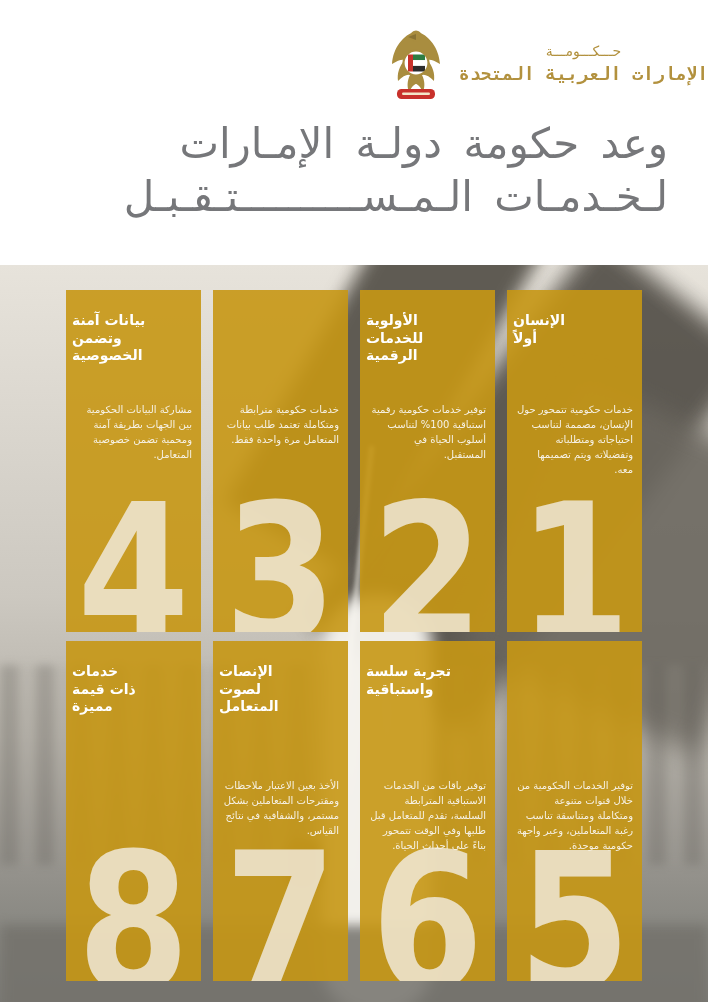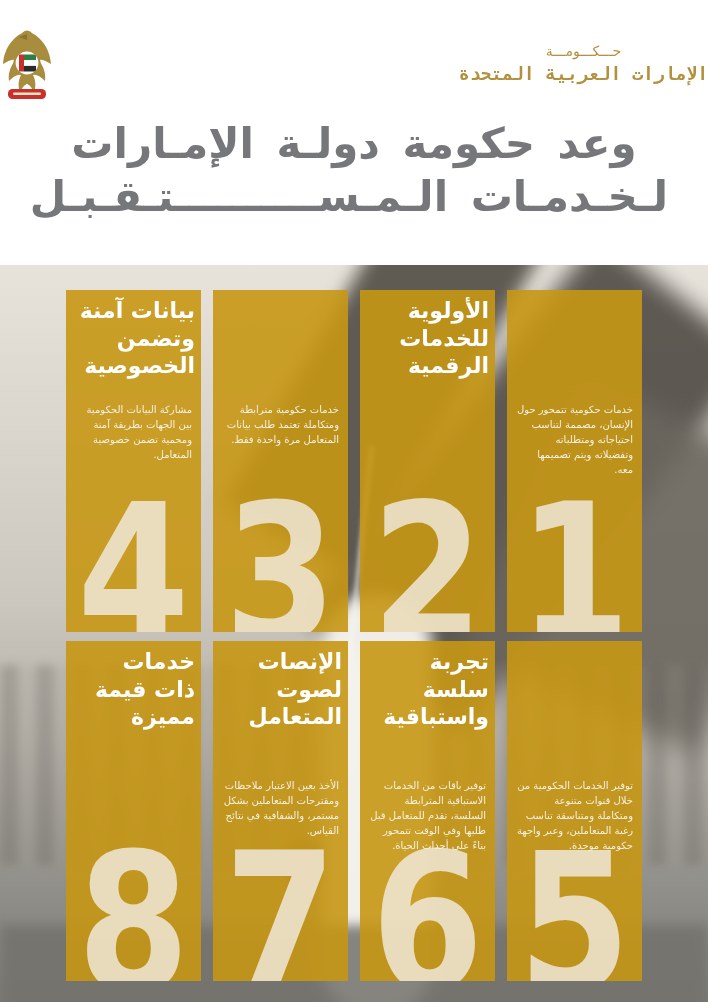--- a/index.html
+++ b/index.html
@@ -14,29 +14,29 @@
   html,body{background:#ffffff;}
   body{font-family:"DejaVu Sans",sans-serif;}
   .poster{
     position:relative;width:708px;height:1002px;background:#ffffff;
     overflow:hidden;margin:0 auto;
   }
   
   .header{position:absolute;top:0;left:0;right:0;height:265px;background:#ffffff;z-index:3;}
   .logo{
     position:absolute;top:26px;left:0;right:0;
-    display:flex;flex-direction:row;justify-content:space-between;align-items:center;gap:16px;
+    display:flex;flex-direction:row;justify-content:flex-end;align-items:center;gap:16px;
     direction:ltr;
   }
   .logo-text{display:flex;flex-direction:column;align-items:center;direction:rtl;}
   .logo-line1{font-size:14px;color:var(--logo-gold);letter-spacing:1px;margin-bottom:4px;}
   .logo-line2{font-size:18px;font-weight:bold;color:var(--logo-gold);font-family:Liberation Mono, monospace;}
   .title{
-    position:absolute;top:118px;left:40px;right:40px;text-align:center;
-    color:var(--title-gray);font-weight:bold;font-size:42px;line-height:1.25;
+    position:absolute;top:118px;left:40px;right:40px;text-align:right;
+    color:var(--title-gray);font-weight:normal;font-size:42px;line-height:1.25;
     word-spacing:8px;
   }
   .title div{white-space:nowrap;}
   
   .photo{
     position:absolute;top:265px;left:0;right:0;bottom:0;overflow:hidden;z-index:1;
     background:linear-gradient(180deg,#E7E3DB 0%,#DAD6CE 22%,#CCC8C0 45%,#B5B1A9 64%,#9B9892 78%,#8A8983 89%,#7D7C77 100%);
   }
   .blob{position:absolute;}
   .flag1{left:310px;top:-80px;width:150px;height:380px;background:#5F5B53;transform:rotate(30deg);filter:blur(9px);}
@@ -53,23 +53,23 @@
   .grid{
     position:absolute;top:290px;left:66px;width:576px;z-index:2;
     display:grid;grid-template-columns:repeat(4,135px);grid-template-rows:342px 340px;
     column-gap:12px;row-gap:9px;direction:rtl;
   }
   .card{
     position:relative;overflow:hidden;
     background:rgba(198,151,20,.9);
   }
   .card-title{
-    position:absolute;top:7px;left:6px;right:6px;
-    color:var(--heading-white);font-weight:bold;font-size:22px;line-height:1.25;
-    text-align:right;white-space:pre-line;
+    position:absolute;top:22px;left:6px;right:6px;
+    color:var(--heading-white);font-weight:bold;font-size:14px;line-height:1.25;
+    text-align:left;white-space:pre-line;
   }
   .card-body{
     position:absolute;left:9px;right:9px;
     color:var(--body-cream);font-size:10px;line-height:1.5;text-align:right;
   }
   .row-top .card-body{top:112px;}
   .row-bottom .card-body{top:137px;}
   .card-number{
     position:absolute;bottom:-38px;left:0;right:0;text-align:center;
     font-size:190px;line-height:1;font-weight:bold;
@@ -116,28 +116,31 @@
     <div class="title">
       <div>وعد حكومة دولـة الإمـارات</div>
       <div>لـخـدمـات الـمـســــــــــتـقـبـل</div>
     </div>
   </div>
 
   <div class="grid">
 
     <div class="card row-top">
       <div class="card-number">1</div>
+      <div class="card-title">الإنسان
+أولاً</div>
       <div class="card-body">خدمات حكومية تتمحور حول الإنسان، مصممة لتناسب احتياجاته ومتطلباته وتفضيلاته ويتم تصميمها معه.</div>
     </div>
 
     <div class="card row-top">
       <div class="card-number">2</div>
       <div class="card-title">الأولوية
 للخدمات
 الرقمية</div>
+      <div class="card-body">توفير خدمات حكومية رقمية استباقية 100% لتناسب أسلوب الحياة في المستقبل.</div>
     </div>
 
     <div class="card row-top">
       <div class="card-number">3</div>
       <div class="card-body">خدمات حكومية مترابطة ومتكاملة تعتمد طلب بيانات المتعامل مرة واحدة فقط.</div>
     </div>
 
     <div class="card row-top">
       <div class="card-number">4</div>
       <div class="card-title">بيانات آمنة

